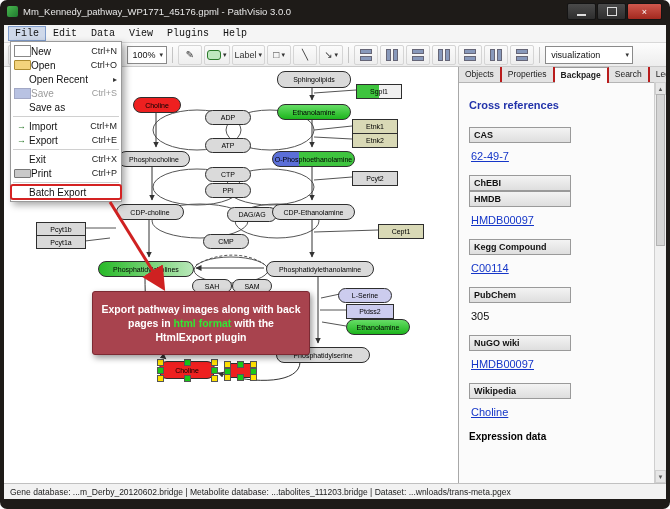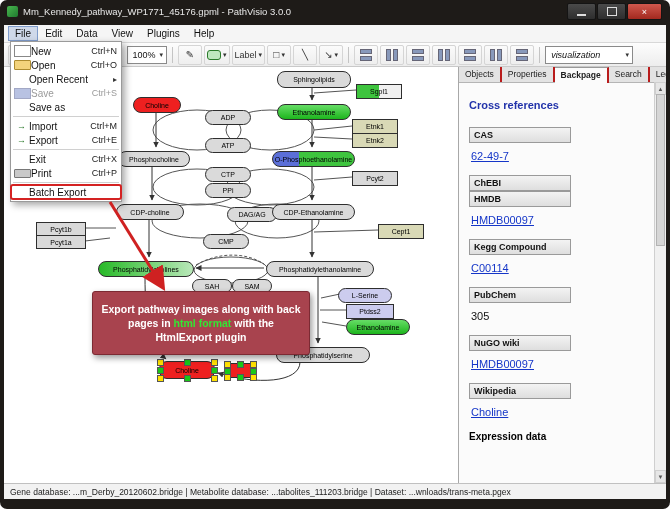--- a/index.html
+++ b/index.html
@@ -19,21 +19,21 @@
   .wbtn.close{background:linear-gradient(#d0584d,#a3291f);width:33px;color:#fff;}
   .min-glyph{width:9px;height:2px;background:#ddd;margin-top:6px;}
   .max-glyph{width:8px;height:7px;border:1px solid #ddd;}
 
   #content{position:absolute;top:25px;left:4px;right:4px;bottom:10px;background:#f5f5f5;
            display:flex;flex-direction:column;overflow:hidden;}
 
   
   #menubar{height:17px;background:#f5f5f5;border-bottom:1px solid #d8d8d8;display:flex;
            align-items:center;padding-left:4px;font-size:10px;color:#111;}
-  .mb-item{padding:2px 7px;}
+  .mb-item{padding:2px 7px;font-family:Liberation Mono, monospace;}
   .mb-item.active{background:#cfd9ea;border:1px solid #7f9ccb;padding:1px 6px;}
 
   
   #toolbar{height:23px;background:linear-gradient(#fdfdfd,#ededed);border-bottom:1px solid #c9c9c9;
            display:flex;align-items:center;gap:2px;padding:0 4px;flex:0 0 auto;}
   .tbtn{height:18px;min-width:18px;display:flex;align-items:center;justify-content:center;
         background:transparent;border:1px solid #d5d5d5;border-radius:2px;font-size:10px;color:#333;gap:2px;padding:0 2px;}
   .tsep{width:1px;height:16px;background:#c4c4c4;margin:0 3px;}
   .tlabel{font-size:9px;color:#222;margin:0 2px;}
   .combo{height:16px;border:1px solid #8a8a8a;background:#fff;display:flex;align-items:center;
@@ -226,21 +226,21 @@
             </span>
           </span>
           <span class="tbtn">
             <span class="bars-h">
               <i></i>
               <i></i>
             </span>
           </span>
         </span>
       <span class="tsep"></span>
-      <span class="combo" style="min-width:78px;justify-content:space-between;font-style:italic;">
+      <span class="combo" style="min-width:78px;justify-content:space-between;">
           <span>visualization</span>
           <span class="caret">▾</span>
         </span>
     </div>
 
     <div id="main">
       <div id="canvas"></div>
       <div id="sidebar">
         <div id="side-tabs">
             <span class="stab">Objects</span>

